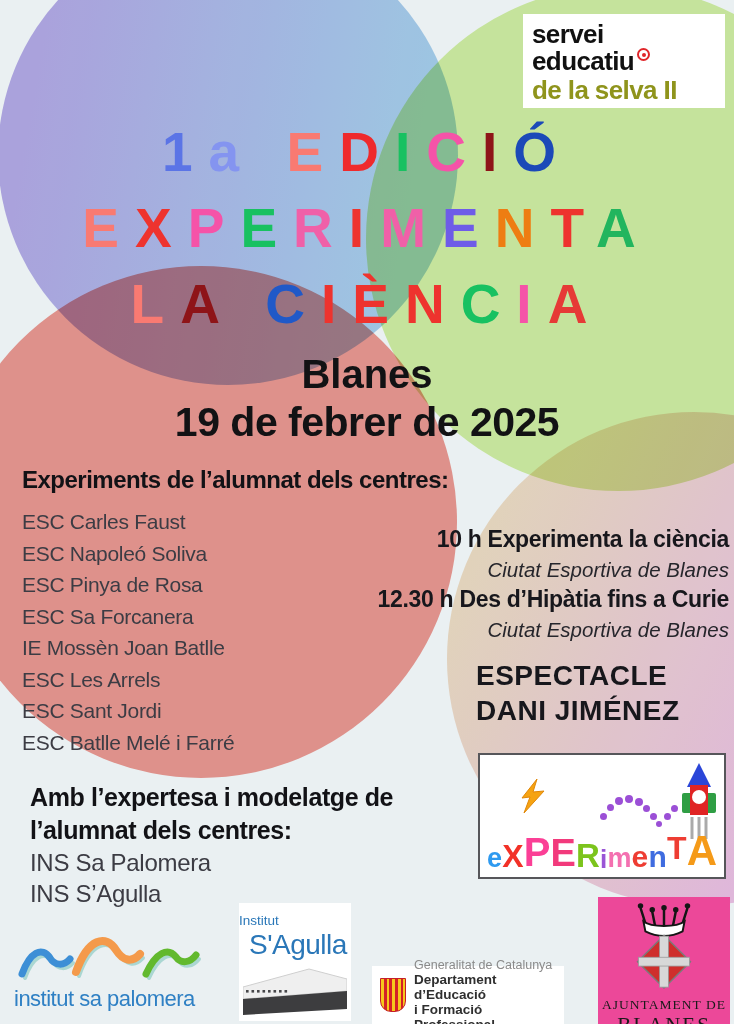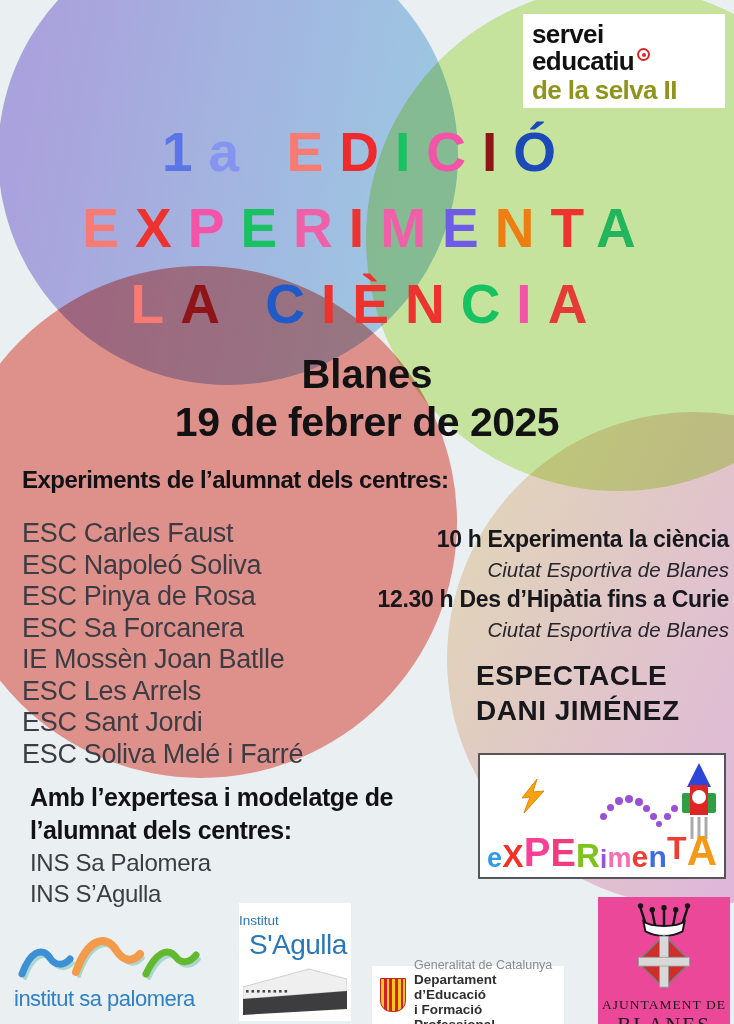--- a/index.html
+++ b/index.html
@@ -27,22 +27,22 @@
   
   .title{position:absolute;left:0;top:114px;width:734px;z-index:2;}
   .t-line{text-align:center;font-weight:bold;font-size:55px;line-height:76px;letter-spacing:16px;white-space:nowrap;}
   
   .place{position:absolute;top:352px;width:734px;text-align:center;font-size:40px;font-weight:bold;
          color:#121214;z-index:2;}
   .date{position:absolute;top:399px;width:734px;text-align:center;font-size:41px;font-weight:bold;
         color:#121214;letter-spacing:-0.5px;z-index:2;}
   
   .schools{position:absolute;left:22px;top:466px;z-index:2;}
-  .schools-h{font-size:24px;font-weight:bold;color:#121216;letter-spacing:-0.5px;margin-bottom:24px;}
-  .school{font-size:27px;line-height:31.5px;color:#3c3c44;letter-spacing:-0.3px;}
+  .schools-h{font-size:24px;font-weight:bold;color:#121216;letter-spacing:-0.5px;margin-bottom:12px;}
+  .school{font-size:21px;line-height:31.5px;color:#3c3c44;letter-spacing:-0.3px;}
   
   .schedule{position:absolute;right:5px;top:524px;text-align:right;z-index:2;}
   .sch-b{font-size:23px;font-weight:bold;color:#17171c;line-height:31px;letter-spacing:-0.3px;}
   .sch-i{font-size:20.5px;font-style:italic;color:#26262c;line-height:29px;}
   
   .show{position:absolute;left:476px;top:658px;width:258px;text-align:left;font-weight:bold;
         font-size:28px;line-height:35px;color:#17171c;letter-spacing:0.5px;z-index:2;}
   
   .experts{position:absolute;left:30px;top:781px;z-index:2;}
   .exp-h{font-size:25px;font-weight:bold;color:#121216;line-height:33px;letter-spacing:-0.4px;}
@@ -115,21 +115,21 @@
 
   <div class="schools">
     <div class="schools-h">Experiments de l’alumnat dels centres:</div>
     <div class="school">ESC Carles Faust</div>
     <div class="school">ESC Napoleó Soliva</div>
     <div class="school">ESC Pinya de Rosa</div>
     <div class="school">ESC Sa Forcanera</div>
     <div class="school">IE Mossèn Joan Batlle</div>
     <div class="school">ESC Les Arrels</div>
     <div class="school">ESC Sant Jordi</div>
-    <div class="school">ESC Soliva Melé i Farré</div>
+    <div class="school">ESC Batlle Melé i Farré</div>
   </div>
 
   <div class="schedule">
     <div class="sch-b">10 h Experimenta la ciència</div>
     <div class="sch-i">Ciutat Esportiva de Blanes</div>
     <div class="sch-b">12.30 h Des d’Hipàtia fins a Curie</div>
     <div class="sch-i">Ciutat Esportiva de Blanes</div>
   </div>
 
   <div class="show">

